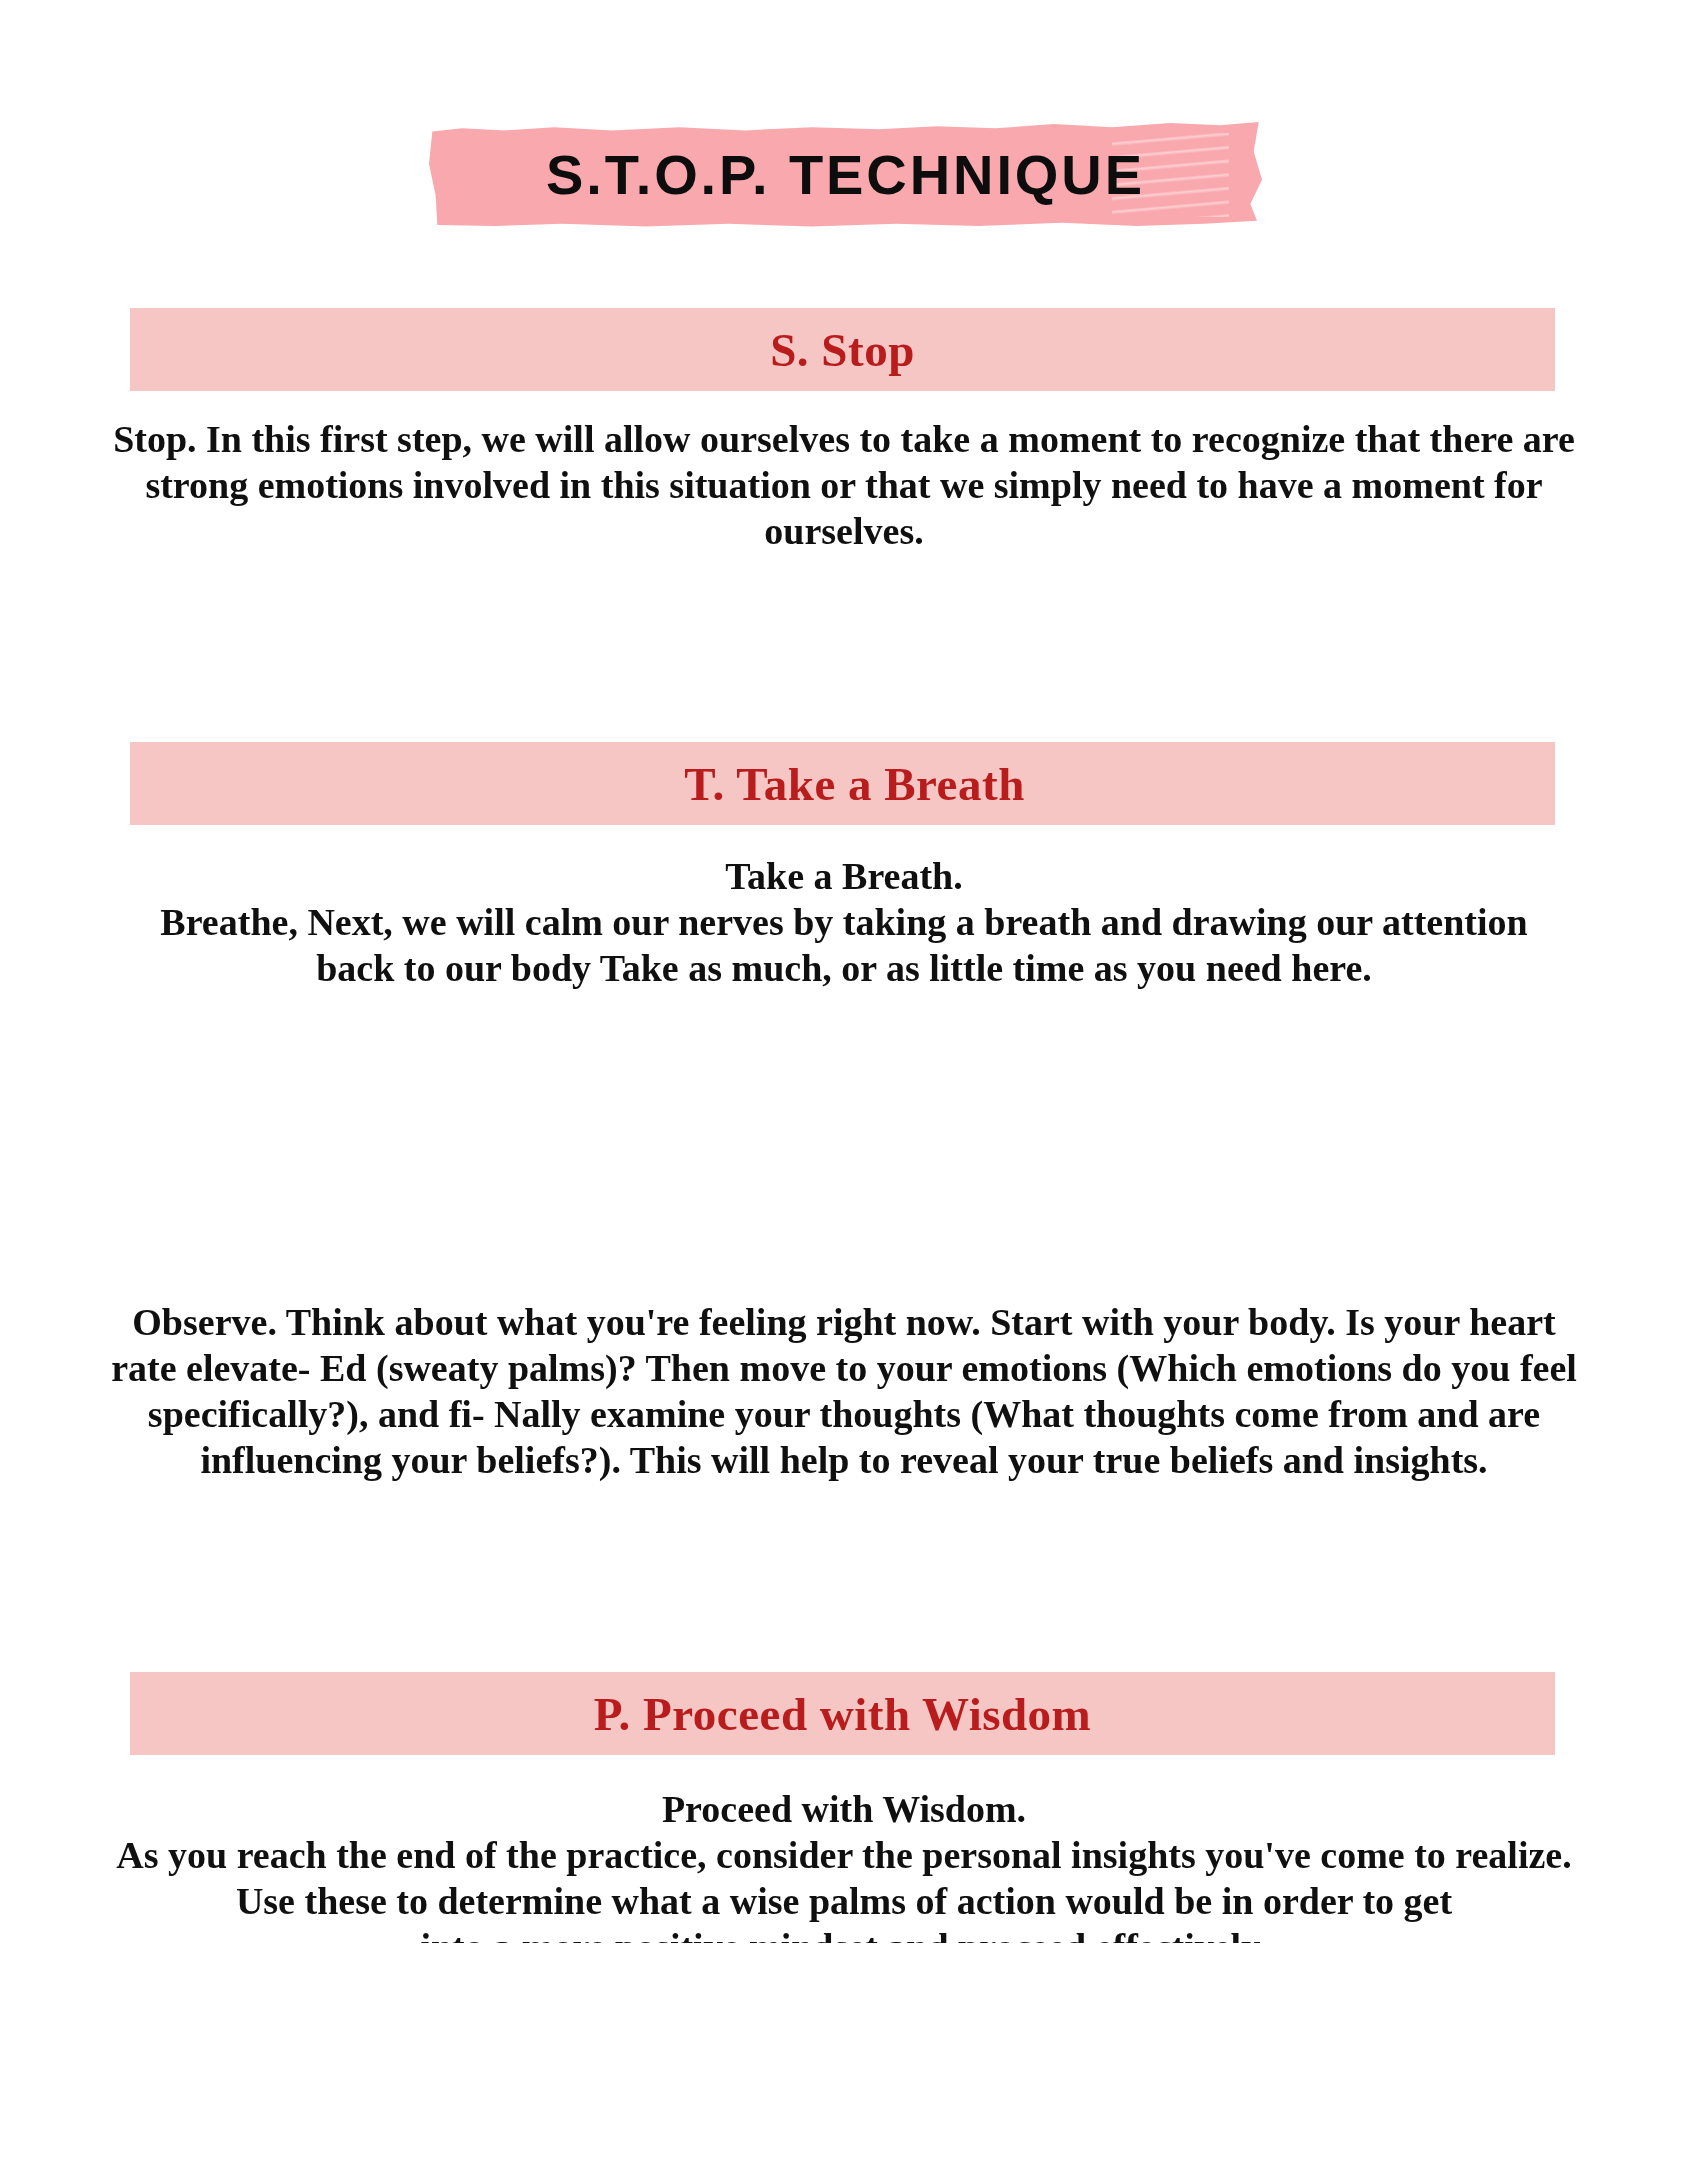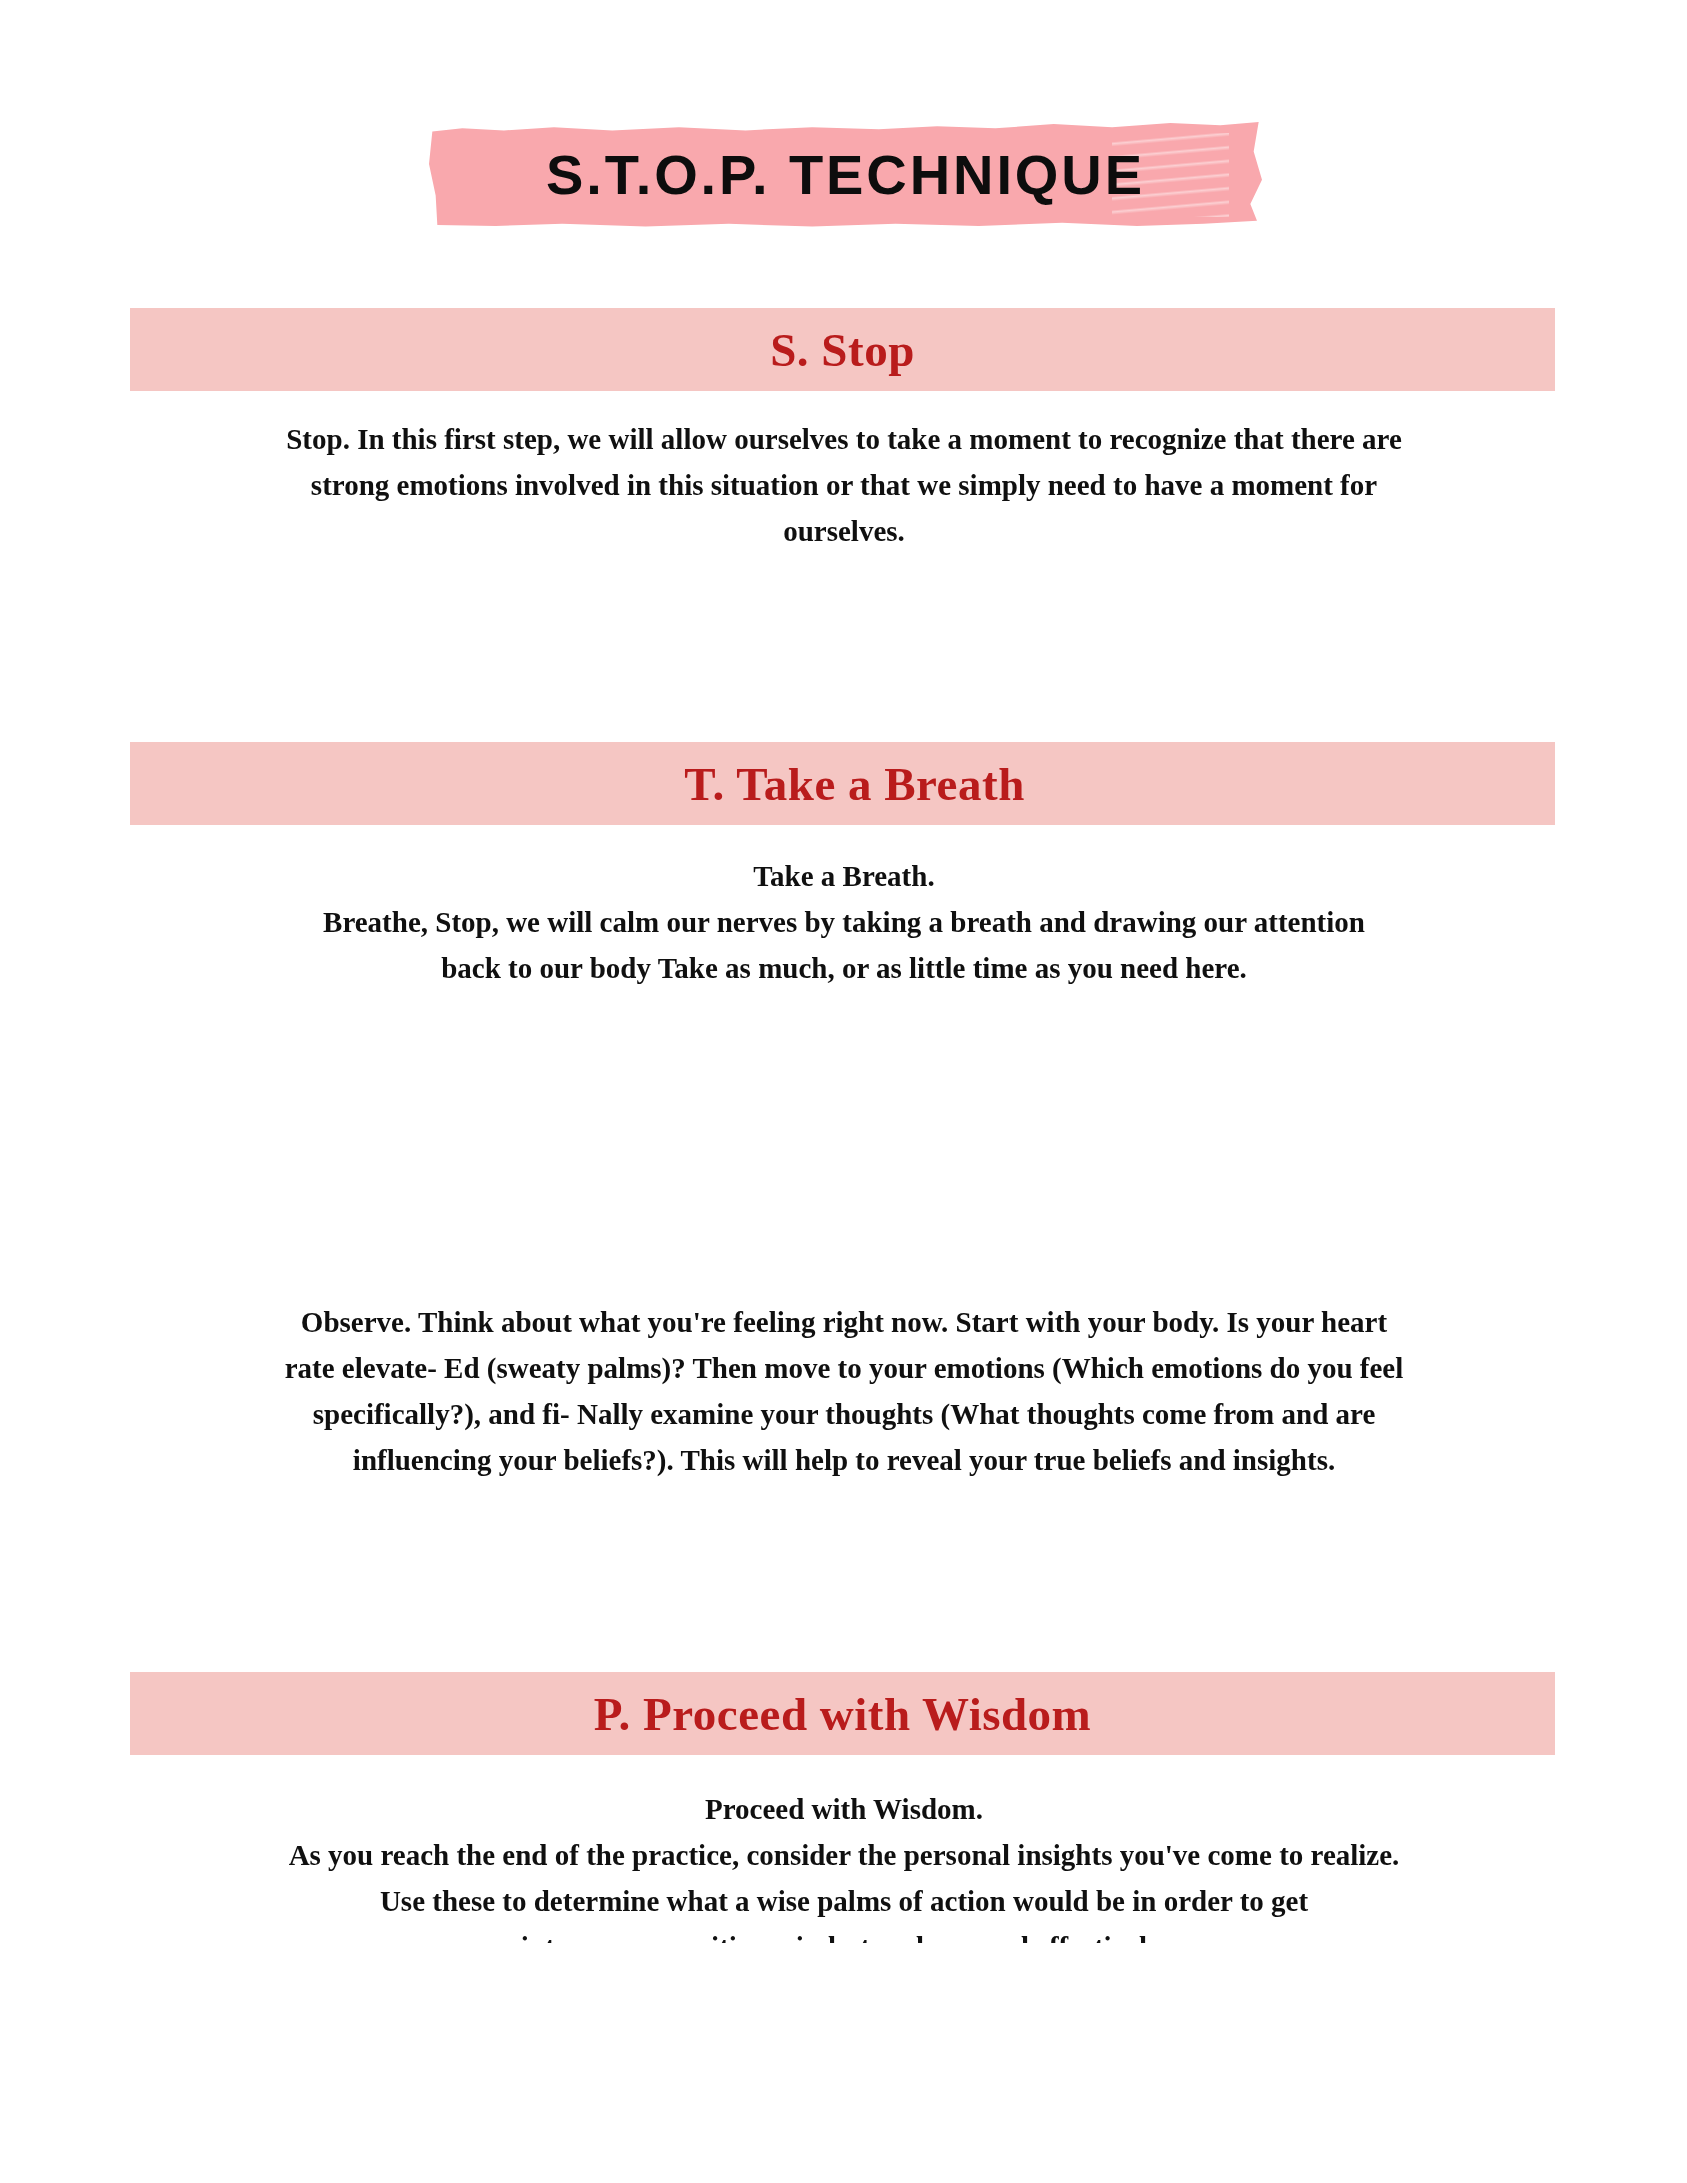--- a/index.html
+++ b/index.html
@@ -76,21 +76,21 @@
     font-weight: 700;
     font-size: 47px;
     color: #b91c1c;
     letter-spacing: 0.5px;
   }
   .body-text {
     position: absolute;
     left: 97px;
     width: 1494px;
     font-weight: 700;
-    font-size: 29px;
+    font-size: 38px;
     line-height: 46px;
     text-align: center;
     white-space: pre-line;
     color: #101010;
   }
 
   .banner-stop      { top: 308px; }
   .body-stop        { top: 416px; }
   .banner-breath    { top: 742px; padding-left: 24px; }
   .body-breath      { top: 853px; }
@@ -113,21 +113,21 @@
     <div class="heading">S. Stop</div>
   </div>
   <div class="body-text body-stop">Stop. In this first step, we will allow ourselves to take a moment to recognize that there are
 strong emotions involved in this situation or that we simply need to have a moment for
 ourselves.</div>
 
   <div class="banner banner-breath">
     <div class="heading">T. Take a Breath</div>
   </div>
   <div class="body-text body-breath">Take a Breath.
-Breathe, Stop, we will calm our nerves by taking a breath and drawing our attention
+Breathe, Next, we will calm our nerves by taking a breath and drawing our attention
 back to our body Take as much, or as little time as you need here.</div>
 
   <div class="body-text body-observe">Observe. Think about what you're feeling right now. Start with your body. Is your heart
 rate elevate- Ed (sweaty palms)? Then move to your emotions (Which emotions do you feel
 specifically?), and fi- Nally examine your thoughts (What thoughts come from and are
 influencing your beliefs?). This will help to reveal your true beliefs and insights.</div>
 
   <div class="banner banner-proceed">
     <div class="heading">P. Proceed with Wisdom</div>
   </div>

